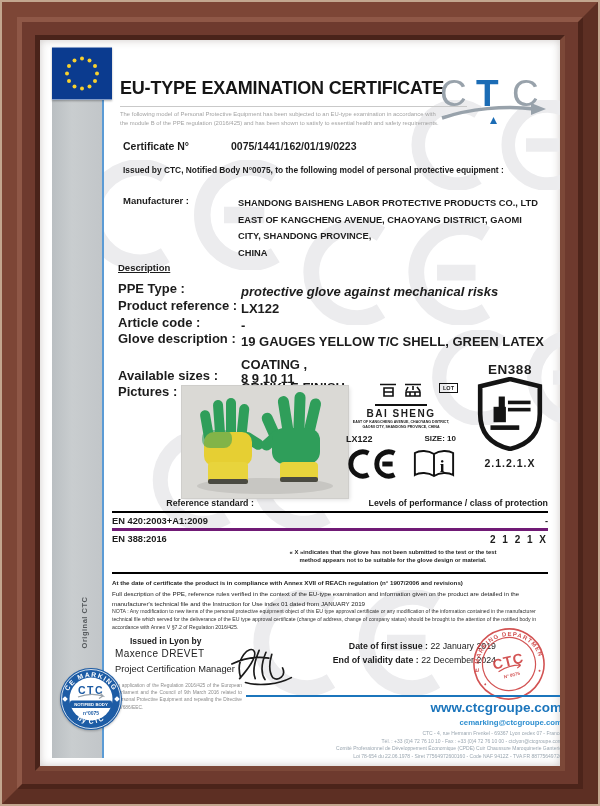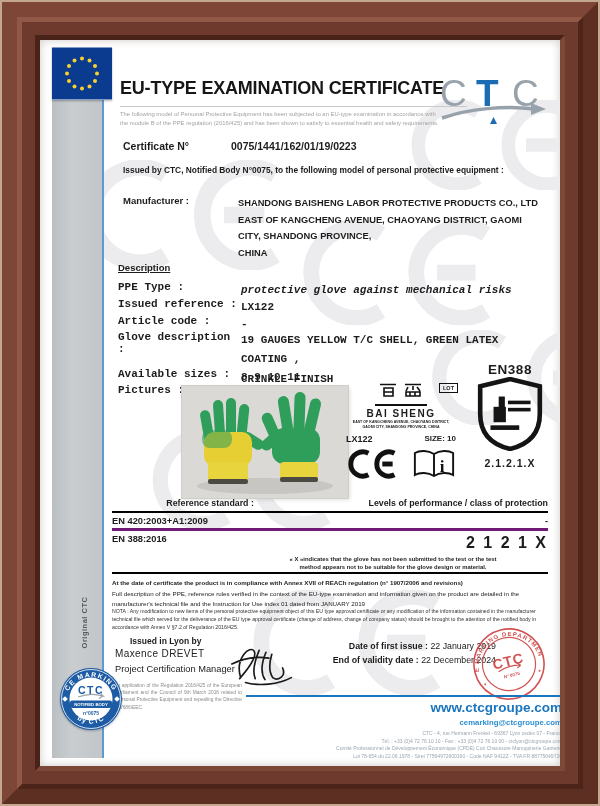--- a/index.html
+++ b/index.html
@@ -37,21 +37,21 @@
 
   .certnum { left:83px; top:100px; display:flex; font-size:10.5px; font-weight:700; }
   .certnum .lbl { width:108px; }
   .issuedby { left:83px; top:125px; font-size:8.4px; font-weight:600; }
 
   .manu { left:83px; top:155px; display:flex; }
   .manu .lbl { width:115px; font-size:9.5px; font-weight:700; }
   .manu .val { width:316px; font-size:9.3px; font-weight:700; line-height:1.8; }
 
   .desc-head { left:78px; top:222px; font-size:9.5px; font-weight:700; text-decoration:underline; }
-  .frow { left:78px; display:flex; font-size:11px;font-family:Liberation Mono, monospace; }
+  .frow { left:78px; display:flex; font-size:13px; }
   .frow .lbl { width:123px; font-weight:700; }
   .frow .val { width:305px; font-weight:700; line-height:1.75; }
   .italic { font-style:italic; }
 
   
   .photo { left:142px; top:346px; width:166px; height:112px; background:#dad9d5;
            box-shadow:0 0 0 1px #cfcecb, 2px 2px 4px rgba(0,0,0,.12); }
   .labelcard { left:302px; top:342px; width:118px; height:112px; text-align:center; }
   .cjk { display:inline-block; border-bottom:2px solid #111; padding:0 4px 2px; }
   .lotbox { position:absolute; right:2px; top:1px; border:1.5px solid #111; font-size:5.5px;
@@ -68,21 +68,21 @@
   .en388-r { font-size:10.5px; font-weight:700; letter-spacing:1px; margin-top:2px; }
 
   
   .tbl { left:72px; top:458px; width:436px; }
   .trow { display:flex; }
   .trow .c1 { width:45%; } .trow .c2 { width:55%; text-align:right; }
   .thead { font-size:8.8px; font-weight:700; padding-bottom:3px; border-bottom:2px solid #000; }
   .thead .c1 { text-align:center; }
   .tr1 { font-size:9.3px; font-weight:700; padding:2.5px 0; border-bottom:3px solid #701a75; }
   .tr2 { font-size:9.3px; font-weight:700; padding:3px 0; }
-  .tr2 .c2 { font-size:16px; letter-spacing:2px; }
+  .tr2 .c2 { font-size:10px; letter-spacing:2px; }
   .tnote { margin-left:auto; width:310px; font-size:5.9px; font-weight:600; line-height:1.4; text-align:center; }
 
   .rule { left:72px; top:532px; width:436px; height:1.5px; background:#000; }
   .p1 { left:72px; top:539px; width:436px; font-size:6.2px; font-weight:700; }
   .p2 { left:72px; top:549px; width:436px; font-size:6.2px; line-height:1.55; color:#222; }
   .p3 { left:72px; top:567px; width:440px; font-size:5.2px; line-height:1.55; color:#333; }
 
   .issuedin { left:75px; top:596px; font-size:8.5px; font-weight:700;padding-left:15px; }
   .signame  { left:75px; top:608px; font-size:10px; letter-spacing:.4px; color:#222; }
   .sigrole  { left:75px; top:624px; font-size:9.3px; color:#222; }
@@ -197,21 +197,21 @@
       <div>CHINA</div>
     </span>
   </div>
 
   <div class="abs desc-head">Description</div>
   <div class="abs frow" style="top:241px">
     <span class="lbl">PPE Type :</span>
     <span class="val italic">protective glove against mechanical risks</span>
   </div>
   <div class="abs frow" style="top:258px">
-    <span class="lbl">Issued reference :</span>
+    <span class="lbl">Product reference :</span>
     <span class="val">LX122</span>
   </div>
   <div class="abs frow" style="top:275px">
     <span class="lbl">Article code :</span>
     <span class="val">-</span>
   </div>
   <div class="abs frow" style="top:291px">
     <span class="lbl">Glove description :</span>
     <span class="val">
       <div>19 GAUGES YELLOW T/C SHELL, GREEN LATEX COATING ,</div>

